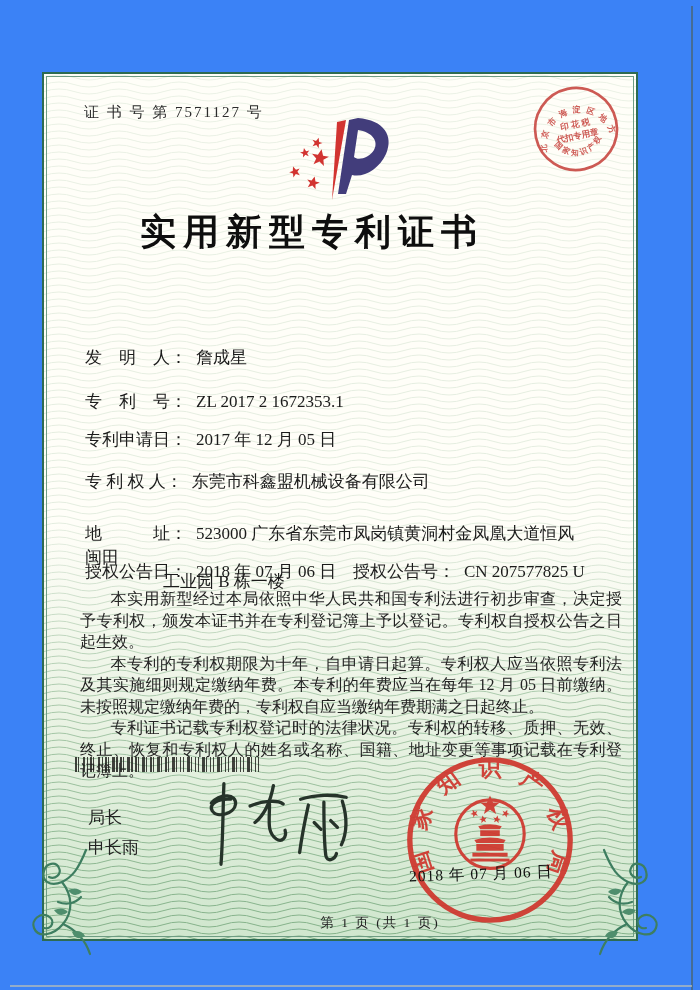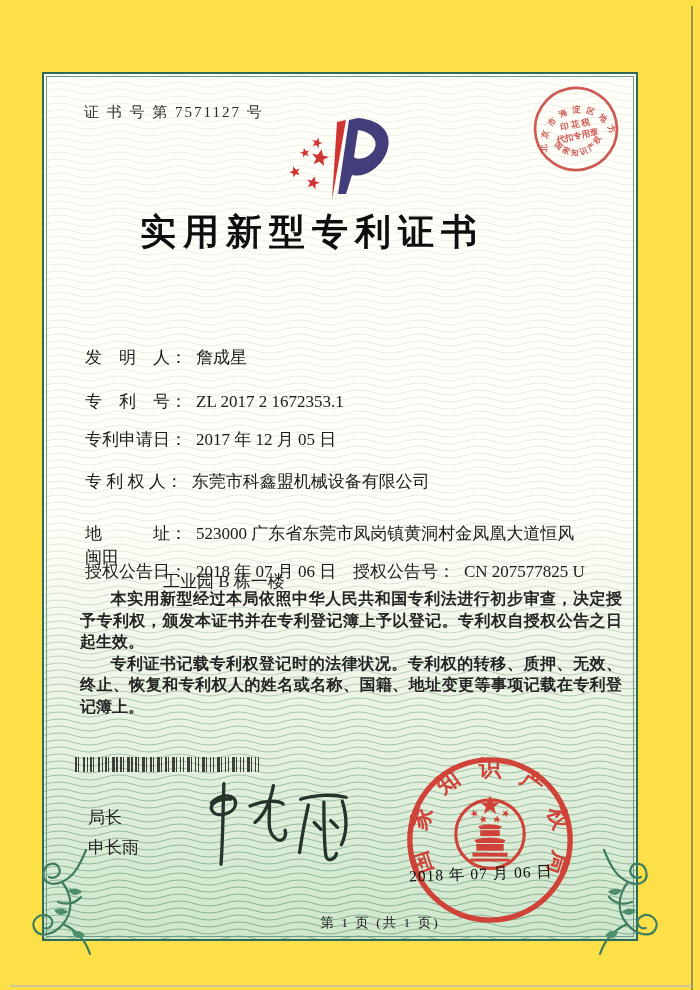--- a/index.html
+++ b/index.html
@@ -1,18 +1,18 @@
 <!DOCTYPE html>
 <html><head>
 <meta charset="utf-8">
 <style>
   html,body{margin:0;padding:0;background:#e9e9e6;}
   .page{
     position:relative;width:700px;height:990px;margin:0 auto;
-    background:#fde047;overflow:hidden;
+    background:#3b82f6;overflow:hidden;
     font-family:"Liberation Serif","DejaVu Serif",serif;color:#1c1c1c;
   }
   .scan-edge-right{position:absolute;left:691px;top:6px;width:2px;height:984px;background:#4d5e55;opacity:.6;}
   .scan-edge-bottom{position:absolute;left:10px;top:985px;width:682px;height:2px;background:#b9bdb6;opacity:.7;}
 
   .frame{position:absolute;left:42px;top:72px;width:592px;height:865px;
     border:2px solid #2e6b52;background:#fffef8;}
   .frame-inner{position:absolute;inset:2px;border:1px solid #6d9c82;pointer-events:none;}
   .tint{position:absolute;inset:0;
     background:linear-gradient(180deg,rgba(250,250,244,0) 0%,rgba(240,246,236,0) 52%,rgba(214,232,208,.5) 74%,rgba(199,226,198,.85) 100%);}
@@ -26,21 +26,21 @@
   .tax-stamp{position:absolute;left:531px;top:84px;transform:rotate(-12deg);opacity:.88;}
 
   .field{position:absolute;left:85px;font-size:17px;color:#1b1b1b;white-space:nowrap;}
   .field .val{margin-left:9px;}
   .f1{top:300px;} .f2{top:346px;} .f3{top:390px;text-align:center;} .f4{top:428px;}
   .f5{top:470px;} .f6{top:510px;width:505px;white-space:normal;line-height:24px;margin-top:12px;}
   .f7{top:560px;} .f7b{left:353px;top:560px;}
   .addr2{display:block;margin-left:78px;}
 
   .paras{position:absolute;left:80px;top:588px;width:542px;font-size:16px;line-height:21.5px;
-    text-align:justify;color:#242424;font-weight:bold;}
+    text-align:justify;color:#242424;}
   .paras p{margin:0;text-indent:1.9em;}
 
   .barcode{position:absolute;left:75px;top:757px;width:187px;height:15px;opacity:.85;
     background:repeating-linear-gradient(90deg,
       #22221f 0px,#22221f 1.5px,transparent 1.5px,transparent 3px,
       #22221f 3px,#22221f 4px,transparent 4px,transparent 7.5px,
       #22221f 7.5px,#22221f 10px,transparent 10px,transparent 11.5px,
       #22221f 11.5px,#22221f 12.5px,transparent 12.5px,transparent 15px);}
 
   .signoff-title{position:absolute;left:88px;top:806px;font-size:17px;color:#222;}
@@ -162,20 +162,21 @@
   </div>
   <div class="field f7">
     <span>授权公告日：</span><span class="val">2018 年 07 月 06 日</span>
   </div>
   <div class="field f7b">
     <span>授权公告号：</span><span class="val">CN 207577825 U</span>
   </div>
 
   <div class="paras">
     <p>本实用新型经过本局依照中华人民共和国专利法进行初步审查，决定授予专利权，颁发本证书并在专利登记簿上予以登记。专利权自授权公告之日起生效。</p>
+    <p>本专利的专利权期限为十年，自申请日起算。专利权人应当依照专利法及其实施细则规定缴纳年费。本专利的年费应当在每年 12 月 05 日前缴纳。未按照规定缴纳年费的，专利权自应当缴纳年费期满之日起终止。</p>
     <p>专利证书记载专利权登记时的法律状况。专利权的转移、质押、无效、终止、恢复和专利权人的姓名或名称、国籍、地址变更等事项记载在专利登记簿上。</p>
   </div>
 
   <div class="barcode"></div>
 
   <div class="signoff-title">局长</div>
   <div class="signoff-name">申长雨</div>
 
   <svg class="signature" width="165" height="105" viewBox="0 0 170 100">
     <g stroke="#26332a" stroke-width="3.4" fill="none" stroke-linecap="round">

